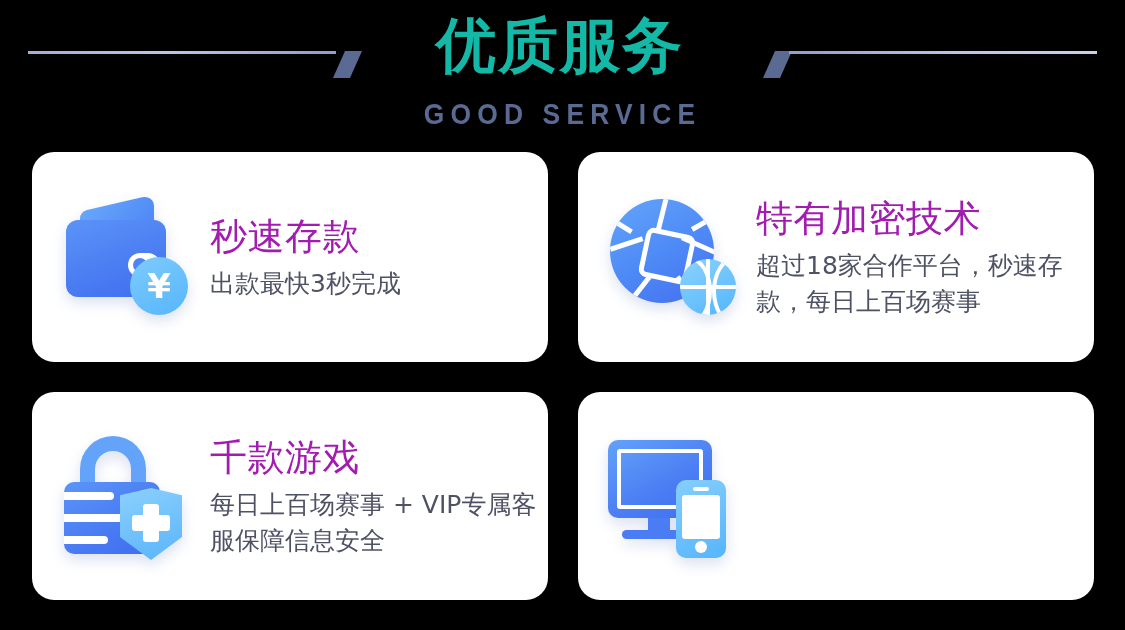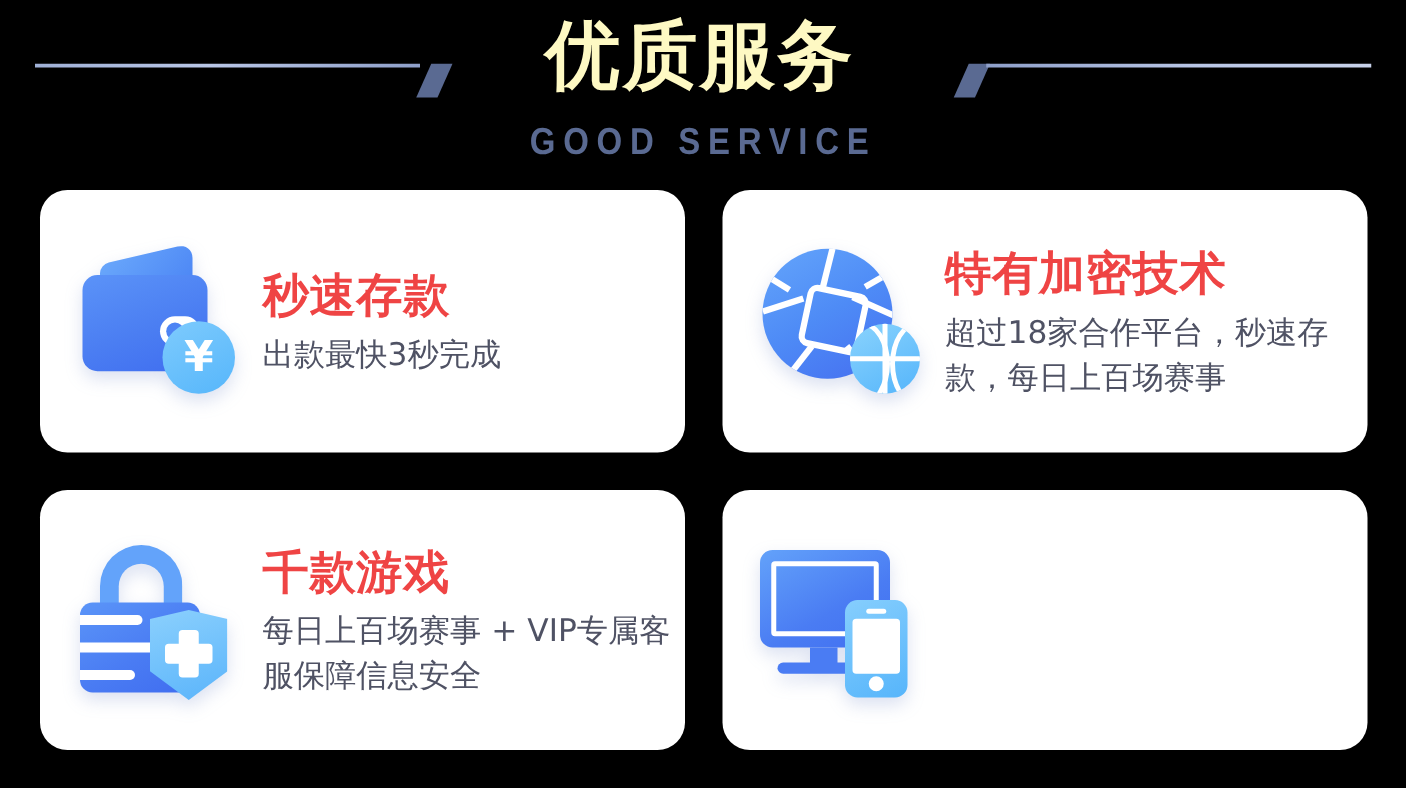--- a/index.html
+++ b/index.html
@@ -61,21 +61,21 @@
   }
 
   .title-cn {
     position: absolute;
     left: 0; right: 5px;
     top: 8px;
     text-align: center;
     font-size: 60px;
     line-height: 74px;
     font-weight: bold;
-    color: #fef9c3;
+    color: #14b8a6;
     letter-spacing: 2px;
     font-family: "DejaVu Sans", "Liberation Sans", sans-serif;
   }
   .title-en {
     position: absolute;
     left: 0; right: 0;
     top: 96px;
     text-align: center;
     font-size: 30px;
     line-height: 36px;
@@ -111,22 +111,22 @@
     width: 140px;
     min-width: 140px;
     height: 140px;
     position: relative;
     margin-right: 12px;
   }
   .card-text { padding-top: 2px; }
   .card-title {
     font-size: 37px;
     line-height: 46px;
-    font-weight: bold;
-    color: #ef4444;
+    font-weight: normal;
+    color: #a21caf;
     font-family: "DejaVu Sans", "Liberation Sans", sans-serif;
     letter-spacing: 0.5px;
   }
   .card-desc {
     font-size: 25px;
     line-height: 36px;
     color: #4f5264;
     font-family: "DejaVu Sans", "Liberation Sans", sans-serif;
     margin-top: 6px;
     max-width: 330px;

